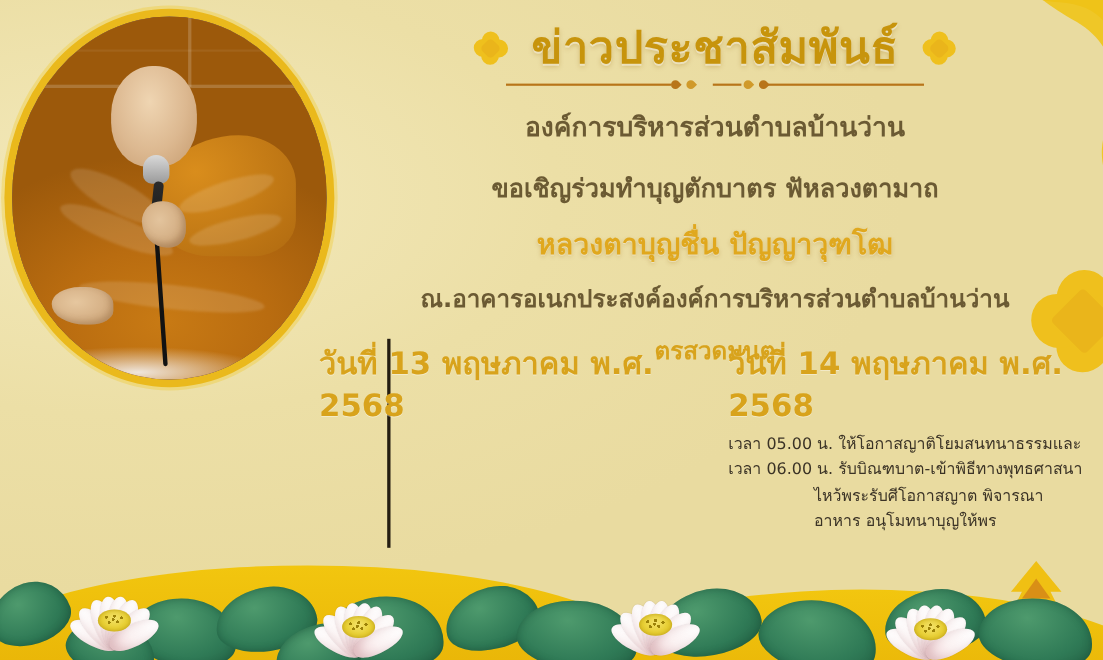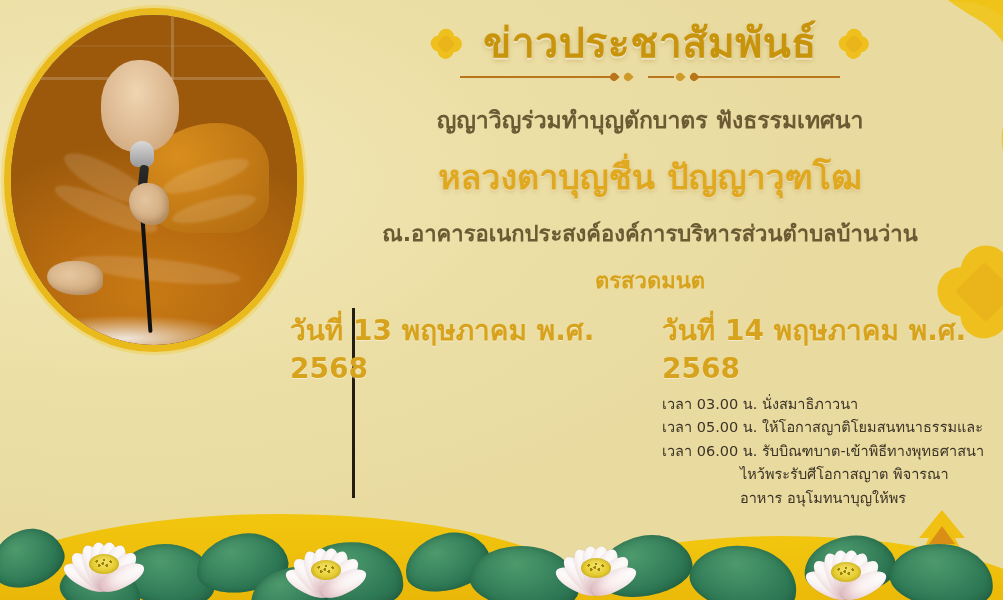--- a/index.html
+++ b/index.html
@@ -137,21 +137,21 @@
   }
   #title-underline .d1{left:150px;}
   #title-underline .d2{left:164px;background:#d09a2a;}
   #title-underline .d3{left:216px;background:#d09a2a;}
   #title-underline .d4{left:230px;}
 
   .hline{font-weight:bold;color:#6b5530;}
   #org-line{font-size:24px;margin-top:12px;color:#6b5a33;}
   #invite-line{font-size:23px;margin-top:18px;color:#6b5a33;}
   #monk-name{
-    font-size:34px;margin-top:12px;color:#e0a81e;font-weight:bold;
+    font-size:26px;margin-top:12px;color:#e0a81e;font-weight:bold;
     text-shadow:0 1px 0 rgba(255,255,255,.4),0 2px 4px rgba(150,100,0,.25);
   }
   #venue-line{font-size:22px;margin-top:12px;color:#6b5a33;}
   #agenda-word{font-size:22px;margin-top:12px;color:#d8a31c;}
 
   
   #schedule{
     position:absolute;left:290px;top:308px;width:713px;display:flex;
   }
   .sched-col{position:relative;}
@@ -280,37 +280,37 @@
     <div id="title-underline">
       <div class="bar l"></div>
         <div class="bar m"></div>
         <div class="bar r"></div>
       <div class="dot d1"></div>
         <div class="dot d2"></div>
       <div class="dot d3"></div>
         <div class="dot d4"></div>
     </div>
 
-    <div id="invite-line" class="hline">ญญาวิญร่วมทำบุญตักบาตร ฟังธรรมเทศนา</div>
+    <div id="org-line" class="hline">องค์การบริหารส่วนตำบลบ้านว่าน</div>
+    <div id="invite-line" class="hline">ขอเชิญร่วมทำบุญตักบาตร ฟัหลวงตามาถ</div>
     <div id="monk-name">หลวงตาบุญชื่น ปัญญาวุฑโฒ</div>
     <div id="venue-line" class="hline">ณ.อาคารอเนกประสงค์องค์การบริหารส่วนตำบลบ้านว่าน</div>
     <div id="agenda-word" class="hline">ตรสวดมนต</div>
   </div>
 
   <div id="divider"></div>
   <div id="schedule">
 
     <div class="sched-col" id="col-left">
       <div class="sched-head">วันที่ 13 พฤษภาคม พ.ศ. 2568</div>
     </div>
 
     <div class="sched-col" id="col-right">
       <div class="sched-head">วันที่ 14 พฤษภาคม พ.ศ. 2568</div>
       <ul class="sched-list">
-        <li>เวลา 03.00 น. นั่งสมาธิภาวนา</li>
         <li>เวลา 05.00 น. ให้โอกาสญาติโยมสนทนาธรรมและ</li>
         <li>เวลา 06.00 น. รับบิณฑบาต-เข้าพิธีทางพุทธศาสนา</li>
         <li class="cont" style="padding-left:78px;">ไหว้พระรับศีโอกาสญาต พิจารณา</li>
         <li class="cont" style="padding-left:78px;">อาหาร อนุโมทนาบุญให้พร</li>
       </ul>
     </div>
   </div>
 
   <div id="lotus-band">
     <div class="gold-wave"></div>

